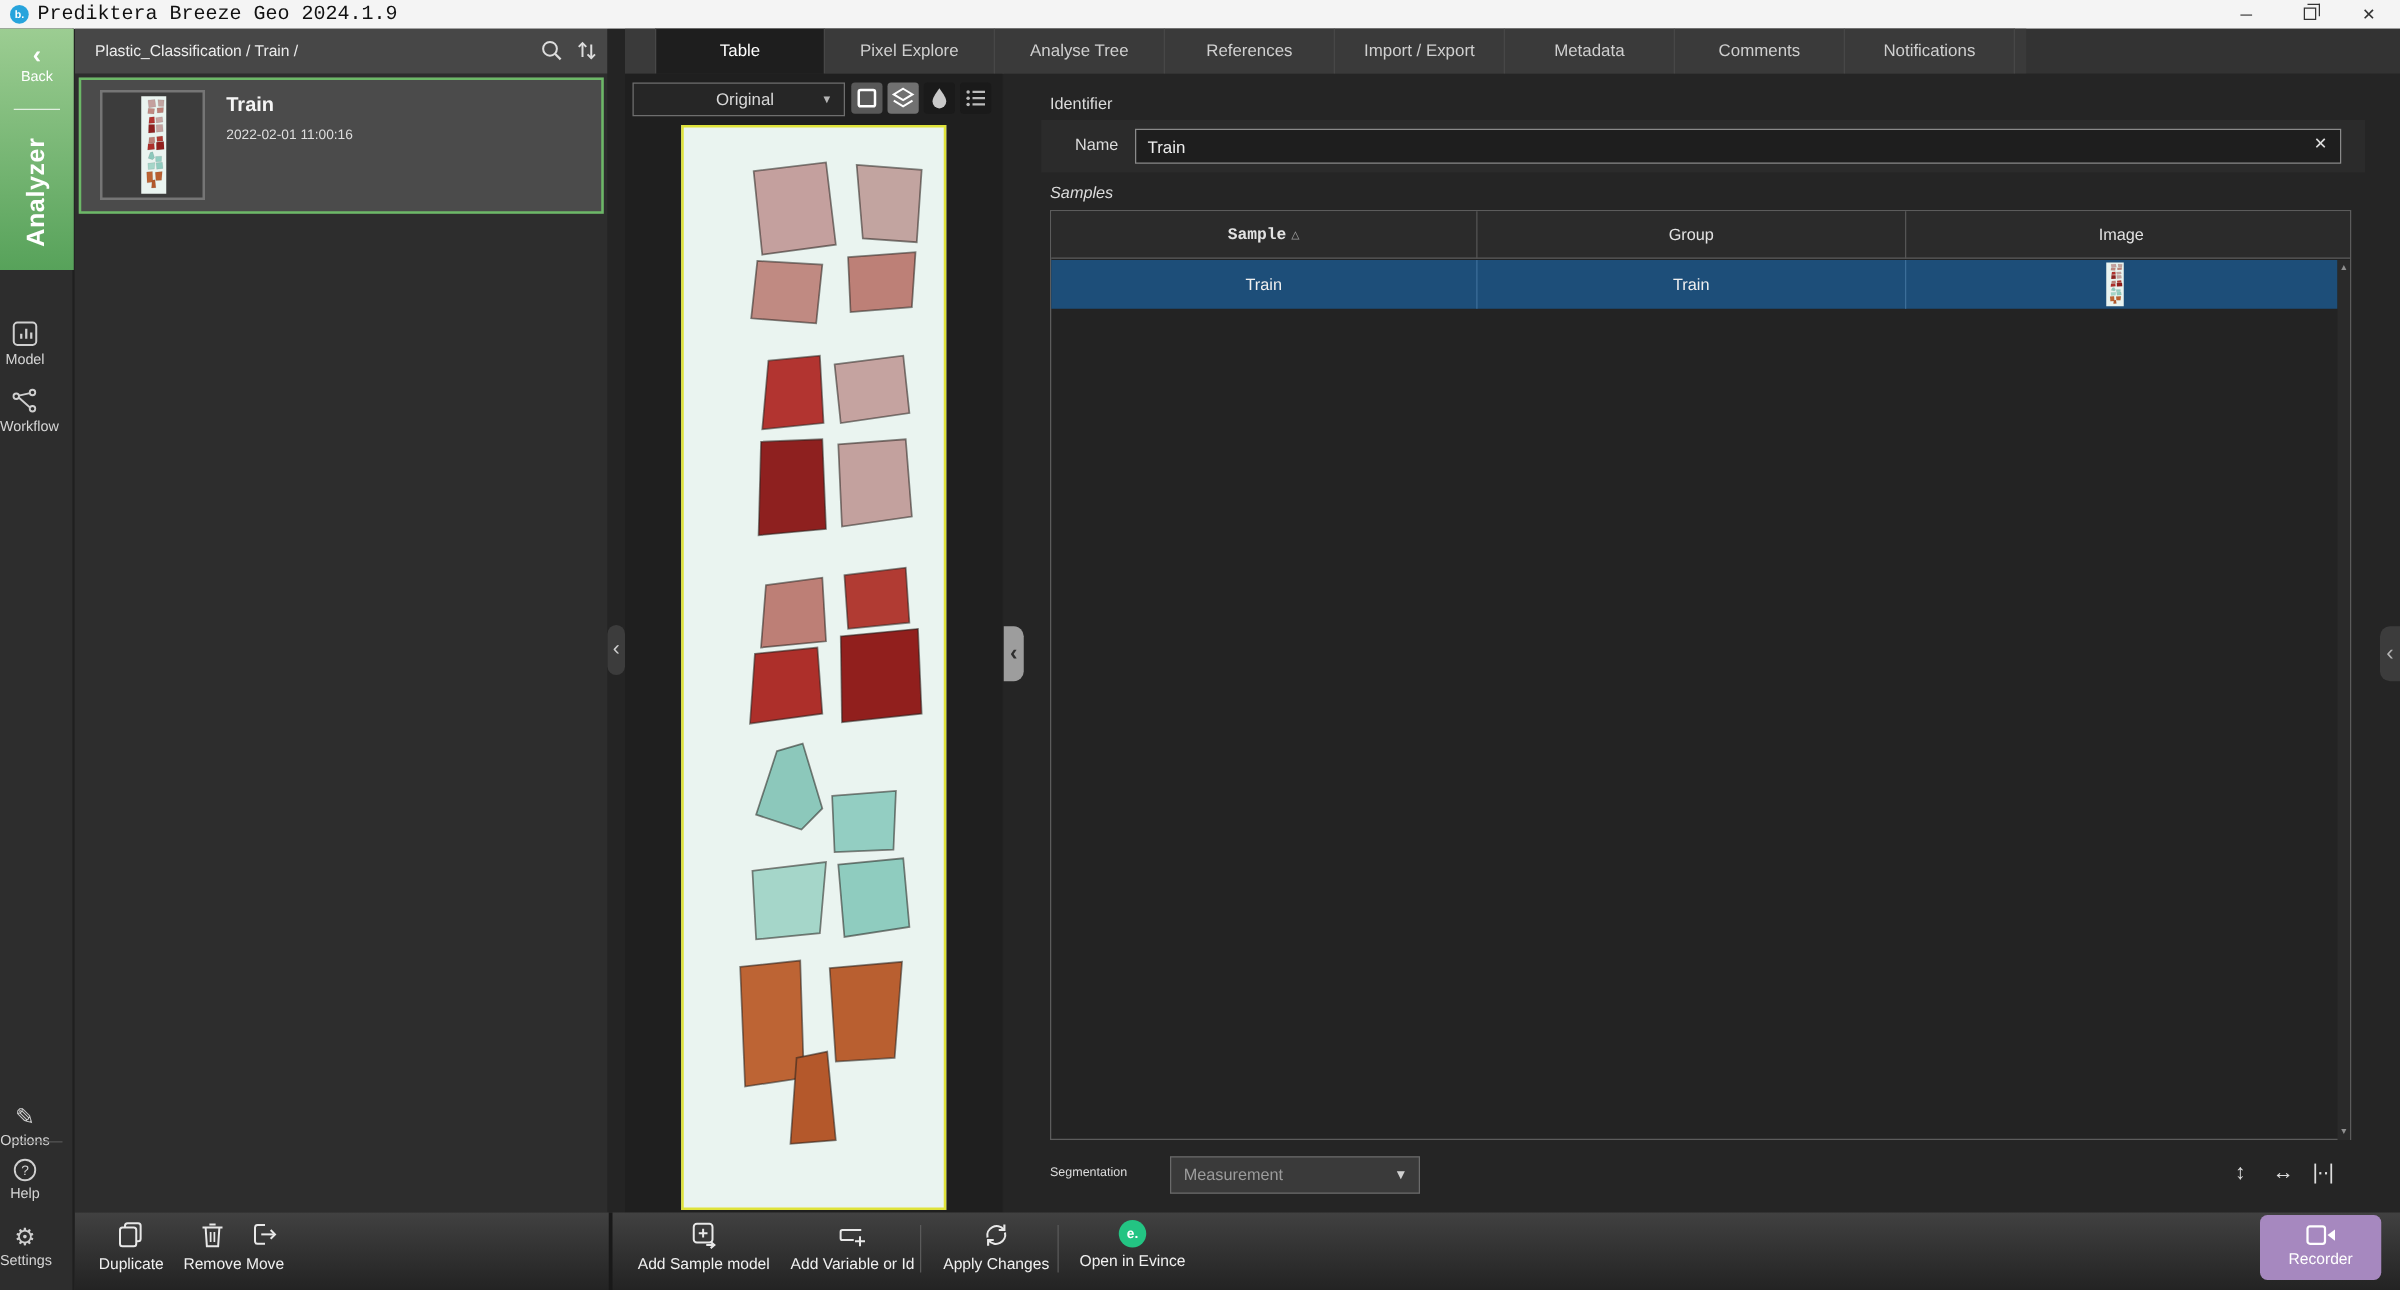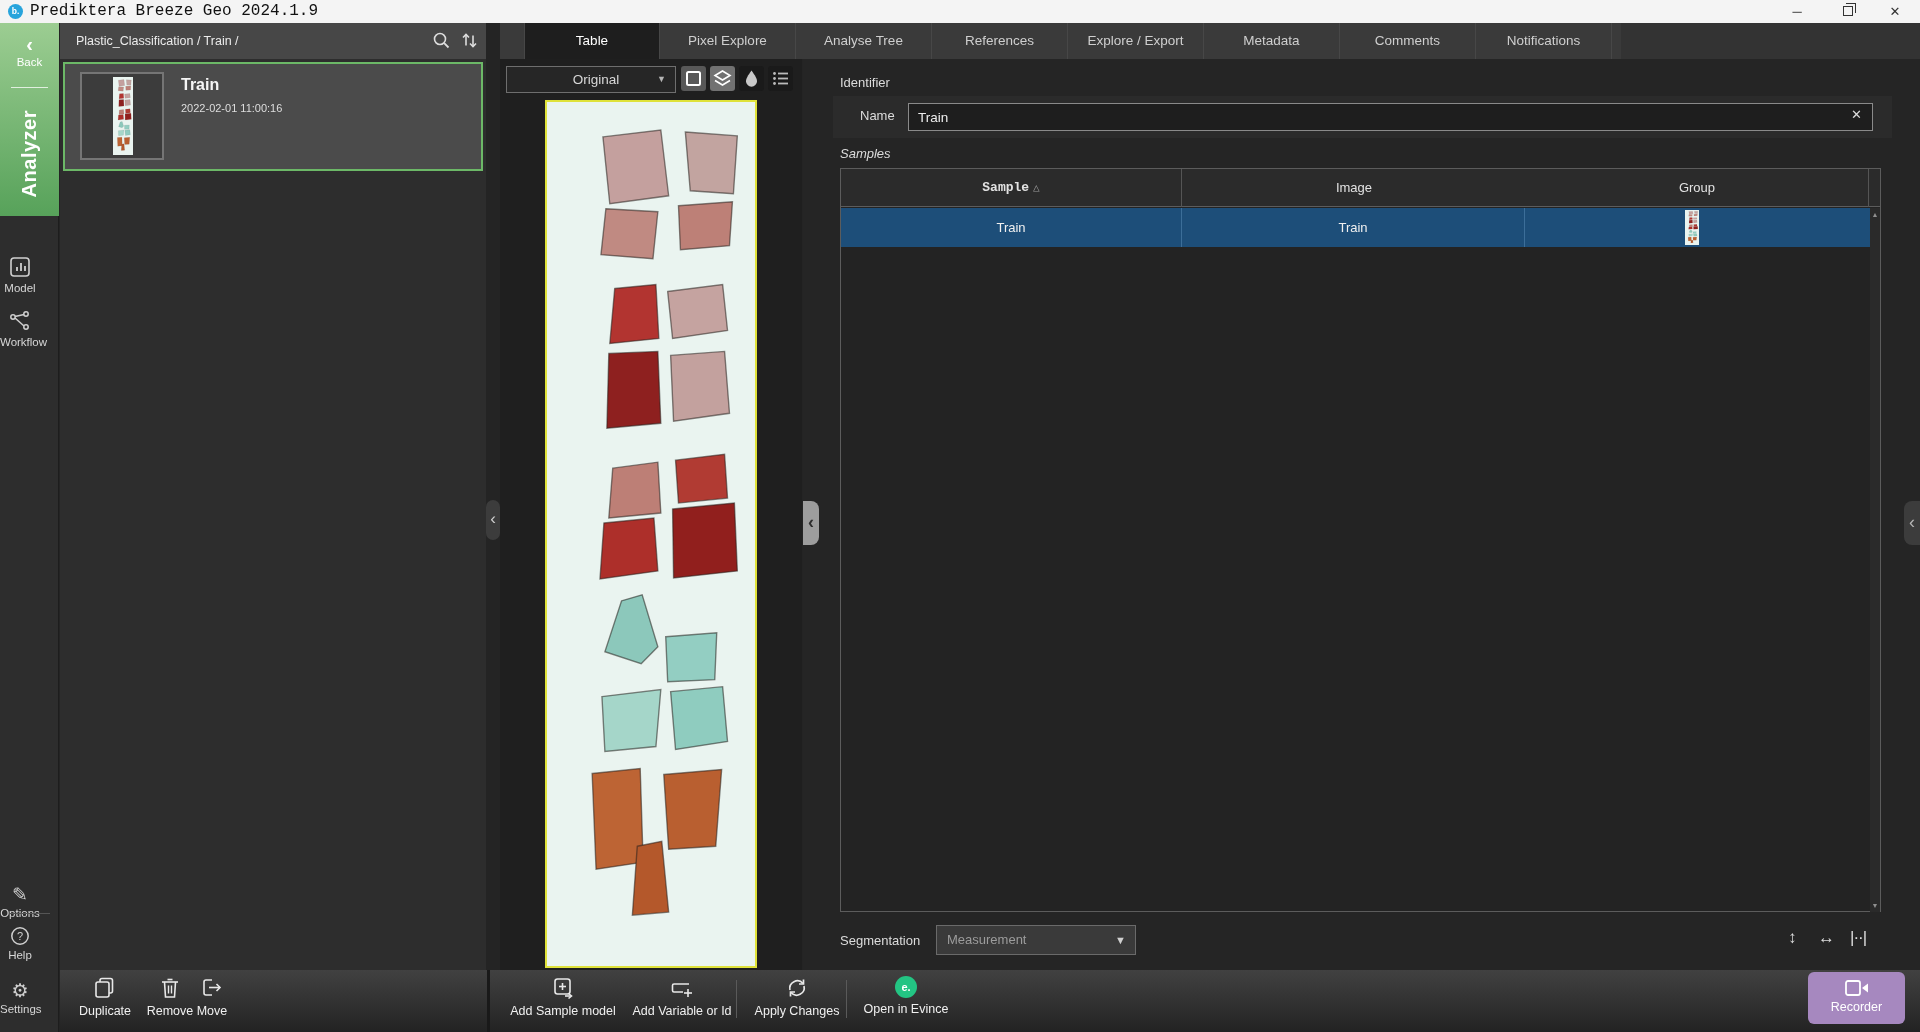--- a/index.html
+++ b/index.html
@@ -82,21 +82,21 @@
   .t-h-cell.c2 { width:343px; }
   .t-h-cell.c3 { width:344px; border-right:none; }
   .sort-tri { font-size:11px; color:#9a9a9a; font-weight:normal; margin-left:4px; }
   .t-row { position:absolute; left:0; top:39px; width:1029px; height:39px; background:#1d4e79; display:flex; cursor:pointer; }
   .t-cell { height:39px; line-height:39px; text-align:center; font-size:13px; color:#f0f0f0; border-right:1px solid #3c6e99; }
   .t-cell.c1 { width:341px; } .t-cell.c2 { width:343px; } .t-cell.c3 { width:334px; border-right:none; position:relative; }
   .row-thumb { position:absolute; left:160px; top:2px; width:14px; height:35px; background:#eaf4f0; }
   .v-scroll { position:absolute; right:0; top:39px; width:10px; height:704px; background:#2a2a2a; }
   .scroll-arrow { position:absolute; left:0; width:10px; text-align:center; font-size:7px; color:#8f8f8f; cursor:pointer; }
 
-  .seg-label { position:absolute; left:37px; top:874px; font-size:13px; color:#dcdcdc; }
+  .seg-label { position:absolute; left:37px; top:874px; font-size:10px; color:#dcdcdc; }
   .seg-select { position:absolute; left:133px; top:866px; width:200px; height:30px; background:#3a3a3a; border:1px solid #6a6a6a;
                 color:#9c9c9c; font-size:13px; line-height:28px; padding-left:10px; cursor:pointer; }
   .seg-select .caret { position:absolute; right:9px; top:0; line-height:28px; font-size:11px; color:#d0d0d0; }
   .resize-ic { position:absolute; top:869px; font-size:17px; color:#dddddd; cursor:pointer; }
 
   
   .toolbar { position:absolute; left:60px; top:970px; width:1860px; height:62px; background:linear-gradient(#414141,#232323); }
   .tb-btn { position:absolute; top:6px; text-align:center; color:#f0f0f0; font-size:12.5px; cursor:pointer; }
   .tb-btn svg { display:block; margin:0 auto 4px auto; }
   .tb-div-dark { position:absolute; left:427px; top:0; width:3px; height:62px; background:#191919; }
@@ -236,21 +236,21 @@
 
   <div class="gutter" style="left:486px;"></div>
 
   <div class="tabbar">
     <div class="tabbar-strip"></div>
     <div class="tabs">
       <div class="tab active">Table</div>
       <div class="tab">Pixel Explore</div>
       <div class="tab">Analyse Tree</div>
       <div class="tab">References</div>
-      <div class="tab">Explore / Export</div>
+      <div class="tab">Import / Export</div>
       <div class="tab">Metadata</div>
       <div class="tab">Comments</div>
       <div class="tab">Notifications</div>
     </div>
   </div>
 
   <div class="viewer">
     <div class="mode-select">
       <span>Original</span>
       <span class="caret">▼</span>
@@ -296,22 +296,22 @@
     <input class="name-input" type="text" value="Train" style="">
     <div class="name-clear">✕</div>
 
     <div class="sec-label" style="left:37px; top:87px;font-style:italic;">Samples</div>
 
     <div class="sample-table">
       <div class="t-header">
         <div class="t-h-cell c1">
           <span>Sample</span><span class="sort-tri">△</span>
         </div>
+        <div class="t-h-cell c2">Group</div>
         <div class="t-h-cell c3">Image</div>
-        <div class="t-h-cell c2">Group</div>
       </div>
       <div class="t-row">
         <div class="t-cell c1">Train</div>
         <div class="t-cell c2">Train</div>
         <div class="t-cell c3">
           <div class="row-thumb">
             <svg width="14" height="35" viewBox="0 0 212 866" preserveAspectRatio="none">
                 <use href="#strip-pieces"></use>
               </svg>
           </div>

